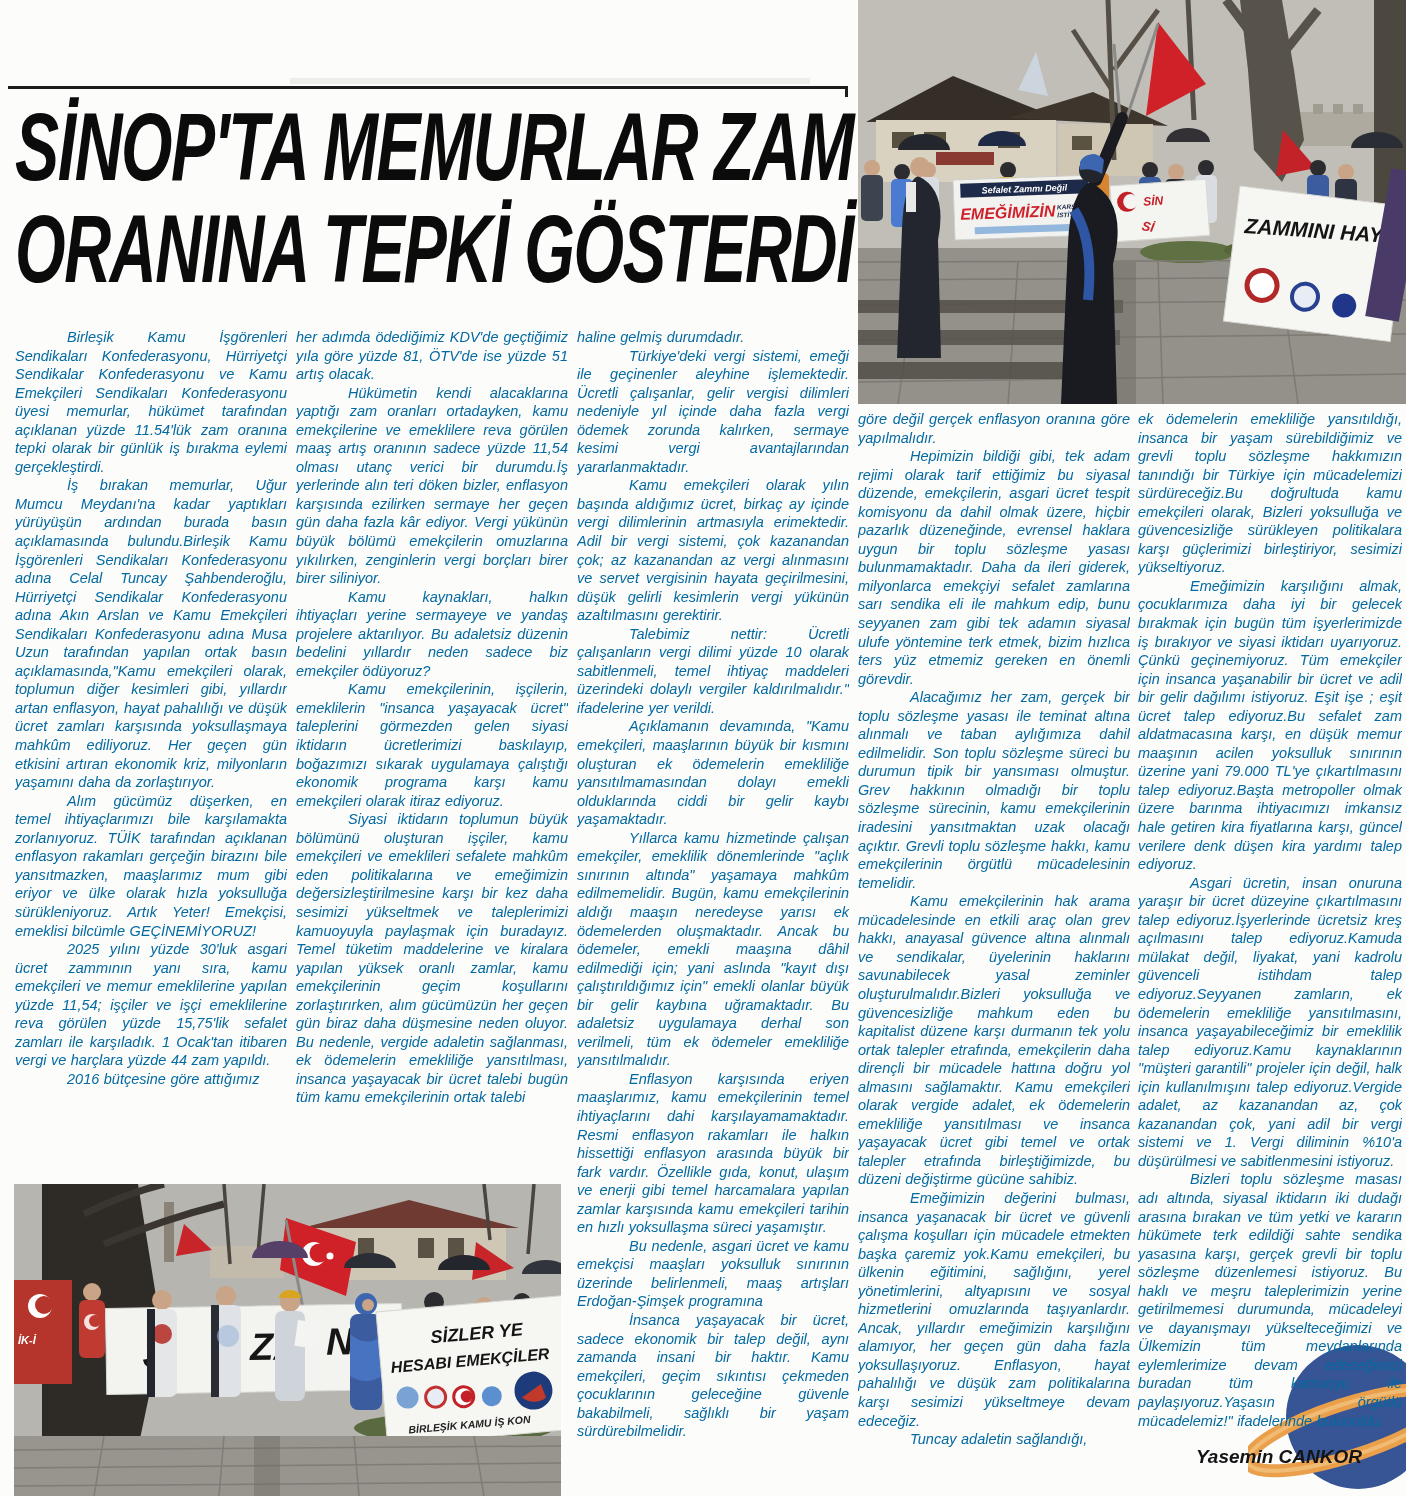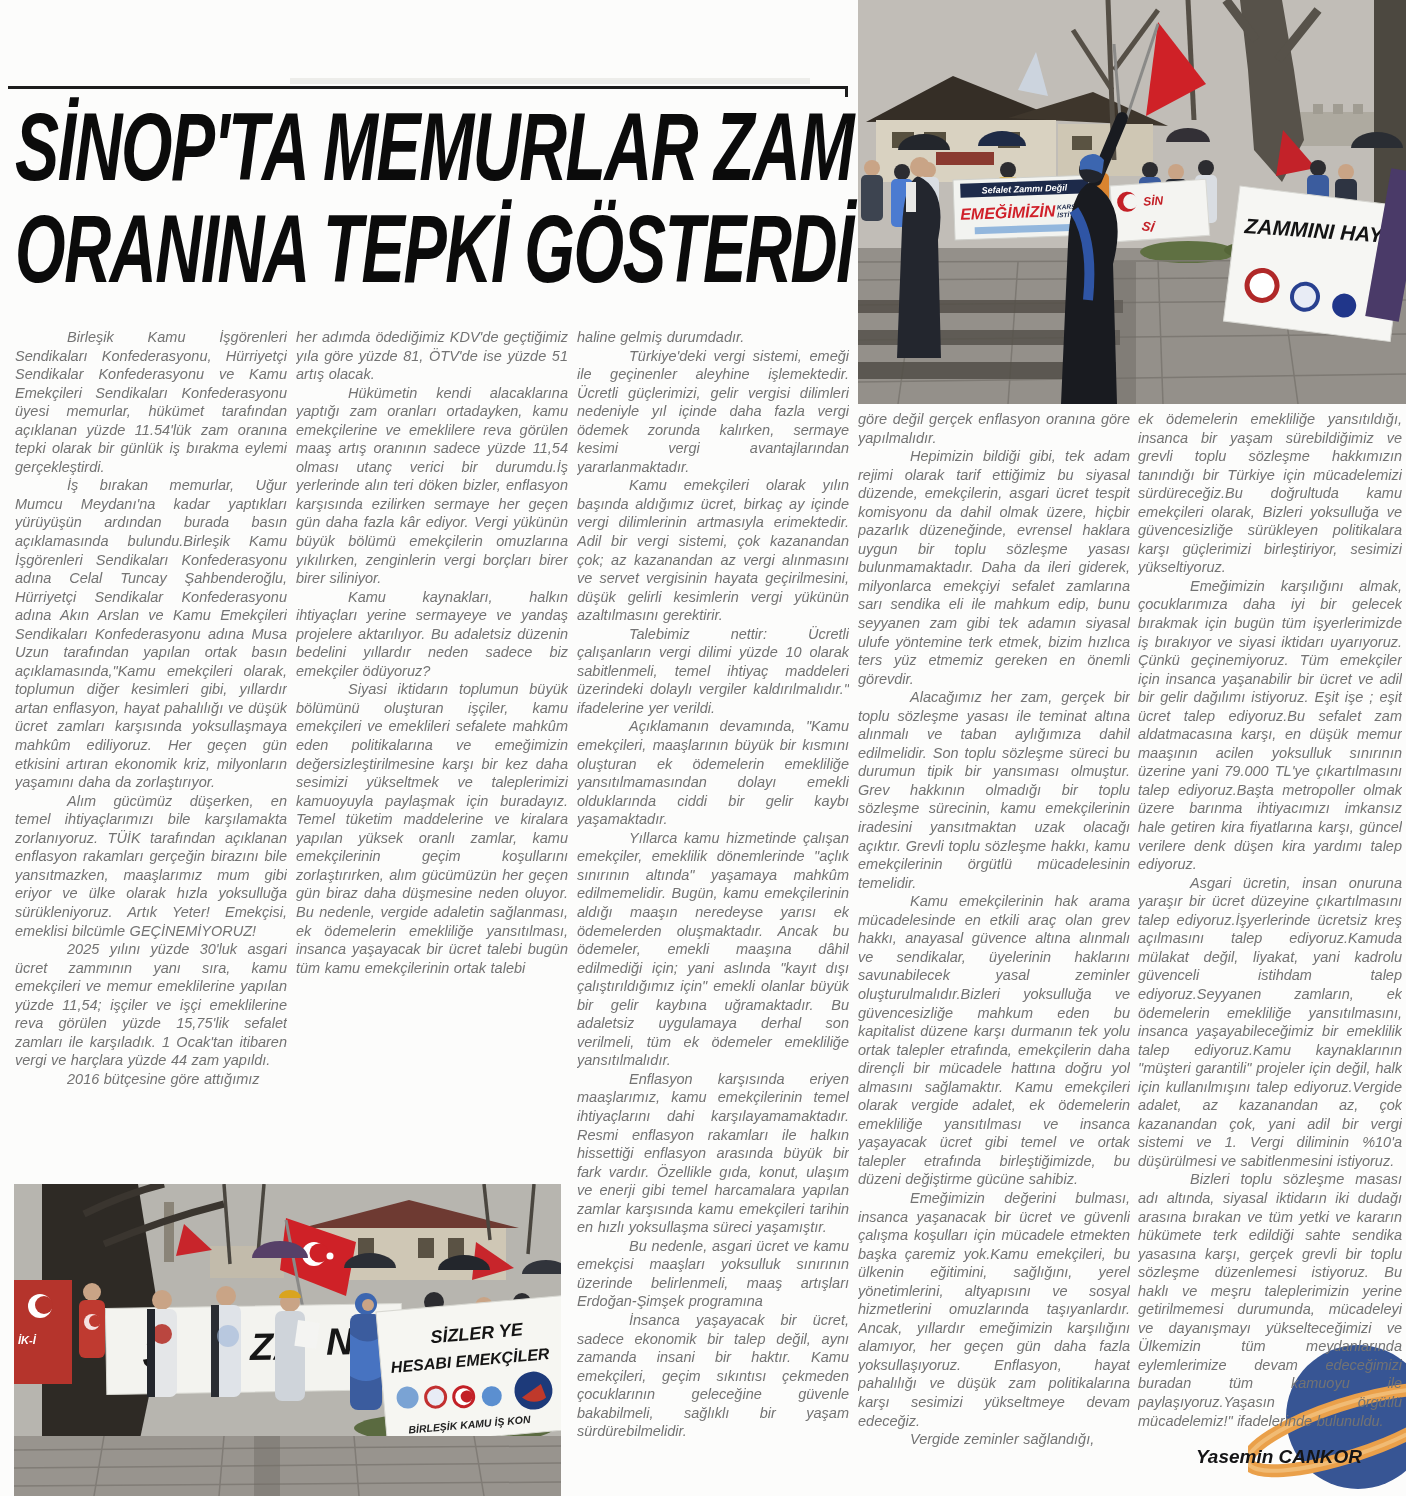--- a/index.html
+++ b/index.html
@@ -14,21 +14,21 @@
   .top-rule .tick{position:absolute;right:0;top:0;width:3px;height:11px;background:#1c1c1c;}
   
   .headline{position:absolute;left:15px;top:96px;width:840px;margin:0;color:#0b0b0b;}
   .hl-line{
     display:block;white-space:nowrap;font-weight:900;font-size:96px;line-height:102px;
     letter-spacing:-2px;transform-origin:left center;
   }
   
   .col{
     position:absolute;overflow:hidden;text-align:justify;
-    font-size:14.5px;line-height:18.55px;color:#737373;
+    font-size:14.5px;line-height:18.55px;color:#0369a1;
     word-spacing:0.5px;
   }
   .col p{margin:0;}
   .col p.ind{text-indent:52px;}
   #c0{left:15px; top:328px;width:272px;height:852px;}
   #c1{left:296px;top:328px;width:272px;height:866px;}
   #c2{left:577px;top:328px;width:272px;height:1164px;}
   #c3{left:858px;top:410px;width:272px;height:1082px;}
   #c4{left:1138px;top:410px;width:264px;height:1040px;position:absolute;z-index:2;}
   .byline{
@@ -210,40 +210,41 @@
       <p class="ind">Birleşik Kamu İşgörenleri Sendikaları Konfederasyonu, Hürriyetçi Sendikalar Konfederasyonu ve Kamu Emekçileri Sendikaları Konfederasyonu üyesi memurlar, hükümet tarafından açıklanan yüzde 11.54'lük zam oranına tepki olarak bir günlük iş bırakma eylemi gerçekleştirdi.</p>
       <p class="ind">İş bırakan memurlar, Uğur Mumcu Meydanı'na kadar yaptıkları yürüyüşün ardından burada basın açıklamasında bulundu.Birleşik Kamu İşgörenleri Sendikaları Konfederasyonu adına Celal Tuncay Şahbenderoğlu, Hürriyetçi Sendikalar Konfederasyonu adına Akın Arslan ve Kamu Emekçileri Sendikaları Konfederasyonu adına Musa Uzun tarafından yapılan ortak basın açıklamasında,"Kamu emekçileri olarak, toplumun diğer kesimleri gibi, yıllardır artan enflasyon, hayat pahalılığı ve düşük ücret zamları karşısında yoksullaşmaya mahkûm ediliyoruz. Her geçen gün etkisini artıran ekonomik kriz, milyonların yaşamını daha da zorlaştırıyor.</p>
       <p class="ind">Alım gücümüz düşerken, en temel ihtiyaçlarımızı bile karşılamakta zorlanıyoruz. TÜİK tarafından açıklanan enflasyon rakamları gerçeğin birazını bile yansıtmazken, maaşlarımız mum gibi eriyor ve ülke olarak hızla yoksulluğa sürükleniyoruz. Artık Yeter! Emekçisi, emeklisi bilcümle GEÇİNEMİYORUZ!</p>
       <p class="ind">2025 yılını yüzde 30'luk asgari ücret zammının yanı sıra, kamu emekçileri ve memur emeklilerine yapılan yüzde 11,54; işçiler ve işçi emeklilerine reva görülen yüzde 15,75'lik sefalet zamları ile karşıladık. 1 Ocak'tan itibaren vergi ve harçlara yüzde 44 zam yapıldı.</p>
       <p class="ind">2016 bütçesine göre attığımız</p>
     </div>
   <div class="col" id="c1">
       <p>her adımda ödediğimiz KDV'de geçtiğimiz yıla göre yüzde 81, ÖTV'de ise yüzde 51 artış olacak.</p>
       <p class="ind">Hükümetin kendi alacaklarına yaptığı zam oranları ortadayken, kamu emekçilerine ve emeklilere reva görülen maaş artış oranının sadece yüzde 11,54 olması utanç verici bir durumdu.İş yerlerinde alın teri döken bizler, enflasyon karşısında ezilirken sermaye her geçen gün daha fazla kâr ediyor. Vergi yükünün büyük bölümü emekçilerin omuzlarına yıkılırken, zenginlerin vergi borçları birer birer siliniyor.</p>
       <p class="ind">Kamu kaynakları, halkın ihtiyaçları yerine sermayeye ve yandaş projelere aktarılıyor. Bu adaletsiz düzenin bedelini yıllardır neden sadece biz emekçiler ödüyoruz?</p>
+      <p class="ind">Kamu emekçilerinin, işçilerin, emeklilerin "insanca yaşayacak ücret" taleplerini görmezden gelen siyasi iktidarın ücretlerimizi baskılayıp, boğazımızı sıkarak uygulamaya çalıştığı ekonomik programa karşı kamu emekçileri olarak itiraz ediyoruz.</p>
       <p class="ind">Siyasi iktidarın toplumun büyük bölümünü oluşturan işçiler, kamu emekçileri ve emeklileri sefalete mahkûm eden politikalarına ve emeğimizin değersizleştirilmesine karşı bir kez daha sesimizi yükseltmek ve taleplerimizi kamuoyuyla paylaşmak için buradayız. Temel tüketim maddelerine ve kiralara yapılan yüksek oranlı zamlar, kamu emekçilerinin geçim koşullarını zorlaştırırken, alım gücümüzün her geçen gün biraz daha düşmesine neden oluyor. Bu nedenle, vergide adaletin sağlanması, ek ödemelerin emekliliğe yansıtılması, insanca yaşayacak bir ücret talebi bugün tüm kamu emekçilerinin ortak talebi</p>
     </div>
   <div class="col" id="c2">
       <p>haline gelmiş durumdadır.</p>
-      <p class="ind">Türkiye'deki vergi sistemi, emeği ile geçinenler aleyhine işlemektedir. Ücretli güçlerimizi, gelir vergisi dilimleri nedeniyle yıl içinde daha fazla vergi ödemek zorunda kalırken, sermaye kesimi vergi avantajlarından yararlanmaktadır.</p>
+      <p class="ind">Türkiye'deki vergi sistemi, emeği ile geçinenler aleyhine işlemektedir. Ücretli çalışanlar, gelir vergisi dilimleri nedeniyle yıl içinde daha fazla vergi ödemek zorunda kalırken, sermaye kesimi vergi avantajlarından yararlanmaktadır.</p>
       <p class="ind">Kamu emekçileri olarak yılın başında aldığımız ücret, birkaç ay içinde vergi dilimlerinin artmasıyla erimektedir. Adil bir vergi sistemi, çok kazanandan çok; az kazanandan az vergi alınmasını ve servet vergisinin hayata geçirilmesini, düşük gelirli kesimlerin vergi yükünün azaltılmasını gerektirir.</p>
       <p class="ind">Talebimiz nettir: Ücretli çalışanların vergi dilimi yüzde 10 olarak sabitlenmeli, temel ihtiyaç maddeleri üzerindeki dolaylı vergiler kaldırılmalıdır." ifadelerine yer verildi.</p>
       <p class="ind">Açıklamanın devamında, "Kamu emekçileri, maaşlarının büyük bir kısmını oluşturan ek ödemelerin emekliliğe yansıtılmamasından dolayı emekli olduklarında ciddi bir gelir kaybı yaşamaktadır.</p>
       <p class="ind">Yıllarca kamu hizmetinde çalışan emekçiler, emeklilik dönemlerinde "açlık sınırının altında" yaşamaya mahkûm edilmemelidir. Bugün, kamu emekçilerinin aldığı maaşın neredeyse yarısı ek ödemelerden oluşmaktadır. Ancak bu ödemeler, emekli maaşına dâhil edilmediği için; yani aslında "kayıt dışı çalıştırıldığımız için" emekli olanlar büyük bir gelir kaybına uğramaktadır. Bu adaletsiz uygulamaya derhal son verilmeli, tüm ek ödemeler emekliliğe yansıtılmalıdır.</p>
       <p class="ind">Enflasyon karşısında eriyen maaşlarımız, kamu emekçilerinin temel ihtiyaçlarını dahi karşılayamamaktadır. Resmi enflasyon rakamları ile halkın hissettiği enflasyon arasında büyük bir fark vardır. Özellikle gıda, konut, ulaşım ve enerji gibi temel harcamalara yapılan zamlar karşısında kamu emekçileri tarihin en hızlı yoksullaşma süreci yaşamıştır.</p>
       <p class="ind">Bu nedenle, asgari ücret ve kamu emekçisi maaşları yoksulluk sınırının üzerinde belirlenmeli, maaş artışları Erdoğan-Şimşek programına</p>
       <p class="ind">İnsanca yaşayacak bir ücret, sadece ekonomik bir talep değil, aynı zamanda insani bir haktır. Kamu emekçileri, geçim sıkıntısı çekmeden çocuklarının geleceğine güvenle bakabilmeli, sağlıklı bir yaşam sürdürebilmelidir.</p>
     </div>
   <div class="col" id="c3">
       <p>göre değil gerçek enflasyon oranına göre yapılmalıdır.</p>
       <p class="ind">Hepimizin bildiği gibi, tek adam rejimi olarak tarif ettiğimiz bu siyasal düzende, emekçilerin, asgari ücret tespit komisyonu da dahil olmak üzere, hiçbir pazarlık düzeneğinde, evrensel haklara uygun bir toplu sözleşme yasası bulunmamaktadır. Daha da ileri giderek, milyonlarca emekçiyi sefalet zamlarına sarı sendika eli ile mahkum edip, bunu seyyanen zam gibi tek adamın siyasal ulufe yöntemine terk etmek, bizim hızlıca ters yüz etmemiz gereken en önemli görevdir.</p>
       <p class="ind">Alacağımız her zam, gerçek bir toplu sözleşme yasası ile teminat altına alınmalı ve taban aylığımıza dahil edilmelidir. Son toplu sözleşme süreci bu durumun tipik bir yansıması olmuştur. Grev hakkının olmadığı bir toplu sözleşme sürecinin, kamu emekçilerinin iradesini yansıtmaktan uzak olacağı açıktır. Grevli toplu sözleşme hakkı, kamu emekçilerinin örgütlü mücadelesinin temelidir.</p>
       <p class="ind">Kamu emekçilerinin hak arama mücadelesinde en etkili araç olan grev hakkı, anayasal güvence altına alınmalı ve sendikalar, üyelerinin haklarını savunabilecek yasal zeminler oluşturulmalıdır.Bizleri yoksulluğa ve güvencesizliğe mahkum eden bu kapitalist düzene karşı durmanın tek yolu ortak talepler etrafında, emekçilerin daha dirençli bir mücadele hattına doğru yol almasını sağlamaktır. Kamu emekçileri olarak vergide adalet, ek ödemelerin emekliliğe yansıtılması ve insanca yaşayacak ücret gibi temel ve ortak talepler etrafında birleştiğimizde, bu düzeni değiştirme gücüne sahibiz.</p>
       <p class="ind">Emeğimizin değerini bulması, insanca yaşanacak bir ücret ve güvenli çalışma koşulları için mücadele etmekten başka çaremiz yok.Kamu emekçileri, bu ülkenin eğitimini, sağlığını, yerel yönetimlerini, altyapısını ve sosyal hizmetlerini omuzlarında taşıyanlardır. Ancak, yıllardır emeğimizin karşılığını alamıyor, her geçen gün daha fazla yoksullaşıyoruz. Enflasyon, hayat pahalılığı ve düşük zam politikalarına karşı sesimizi yükseltmeye devam edeceğiz.</p>
-      <p class="ind">Vergide zeminler sağlandığı,</p>
+      <p class="ind">Tuncay adaletin sağlandığı,</p>
     </div>
   <div class="col" id="c4">
       <p>ek ödemelerin emekliliğe yansıtıldığı, insanca bir yaşam sürebildiğimiz ve grevli toplu sözleşme hakkımızın tanındığı bir Türkiye için mücadelemizi sürdüreceğiz.Bu doğrultuda kamu emekçileri olarak, Bizleri yoksulluğa ve güvencesizliğe sürükleyen politikalara karşı güçlerimizi birleştiriyor, sesimizi yükseltiyoruz.</p>
       <p class="ind">Emeğimizin karşılığını almak, çocuklarımıza daha iyi bir gelecek bırakmak için bugün tüm işyerlerimizde iş bırakıyor ve siyasi iktidarı uyarıyoruz. Çünkü geçinemiyoruz. Tüm emekçiler için insanca yaşanabilir bir ücret ve adil bir gelir dağılımı istiyoruz. Eşit işe ; eşit ücret talep ediyoruz.Bu sefalet zam aldatmacasına karşı, en düşük memur maaşının acilen yoksulluk sınırının üzerine yani 79.000 TL'ye çıkartılmasını talep ediyoruz.Başta metropoller olmak üzere barınma ihtiyacımızı imkansız hale getiren kira fiyatlarına karşı, güncel verilere denk düşen kira yardımı talep ediyoruz.</p>
       <p class="ind">Asgari ücretin, insan onuruna yaraşır bir ücret düzeyine çıkartılmasını talep ediyoruz.İşyerlerinde ücretsiz kreş açılmasını talep ediyoruz.Kamuda mülakat değil, liyakat, yani kadrolu güvenceli istihdam talep ediyoruz.Seyyanen zamların, ek ödemelerin emekliliğe yansıtılmasını, insanca yaşayabileceğimiz bir emeklilik talep ediyoruz.Kamu kaynaklarının "müşteri garantili" projeler için değil, halk için kullanılmışını talep ediyoruz.Vergide adalet, az kazanandan az, çok kazanandan çok, yani adil bir vergi sistemi ve 1. Vergi diliminin %10'a düşürülmesi ve sabitlenmesini istiyoruz.</p>
       <p class="ind">Bizleri toplu sözleşme masası adı altında, siyasal iktidarın iki dudağı arasına bırakan ve tüm yetki ve kararın hükümete terk edildiği sahte sendika yasasına karşı, gerçek grevli bir toplu sözleşme düzenlemesi istiyoruz. Bu haklı ve meşru taleplerimizin yerine getirilmemesi durumunda, mücadeleyi ve dayanışmayı yükselteceğimizi ve Ülkemizin tüm meydanlarında eylemlerimize devam edeceğimizi buradan tüm kamuoyu ile paylaşıyoruz.Yaşasın örgütlü mücadelemiz!" ifadelerinde bulunuldu.</p>
     </div>
 
   <div class="watermark">
     <svg width="170" height="174" viewBox="0 0 170 174" xmlns="http://www.w3.org/2000/svg">

